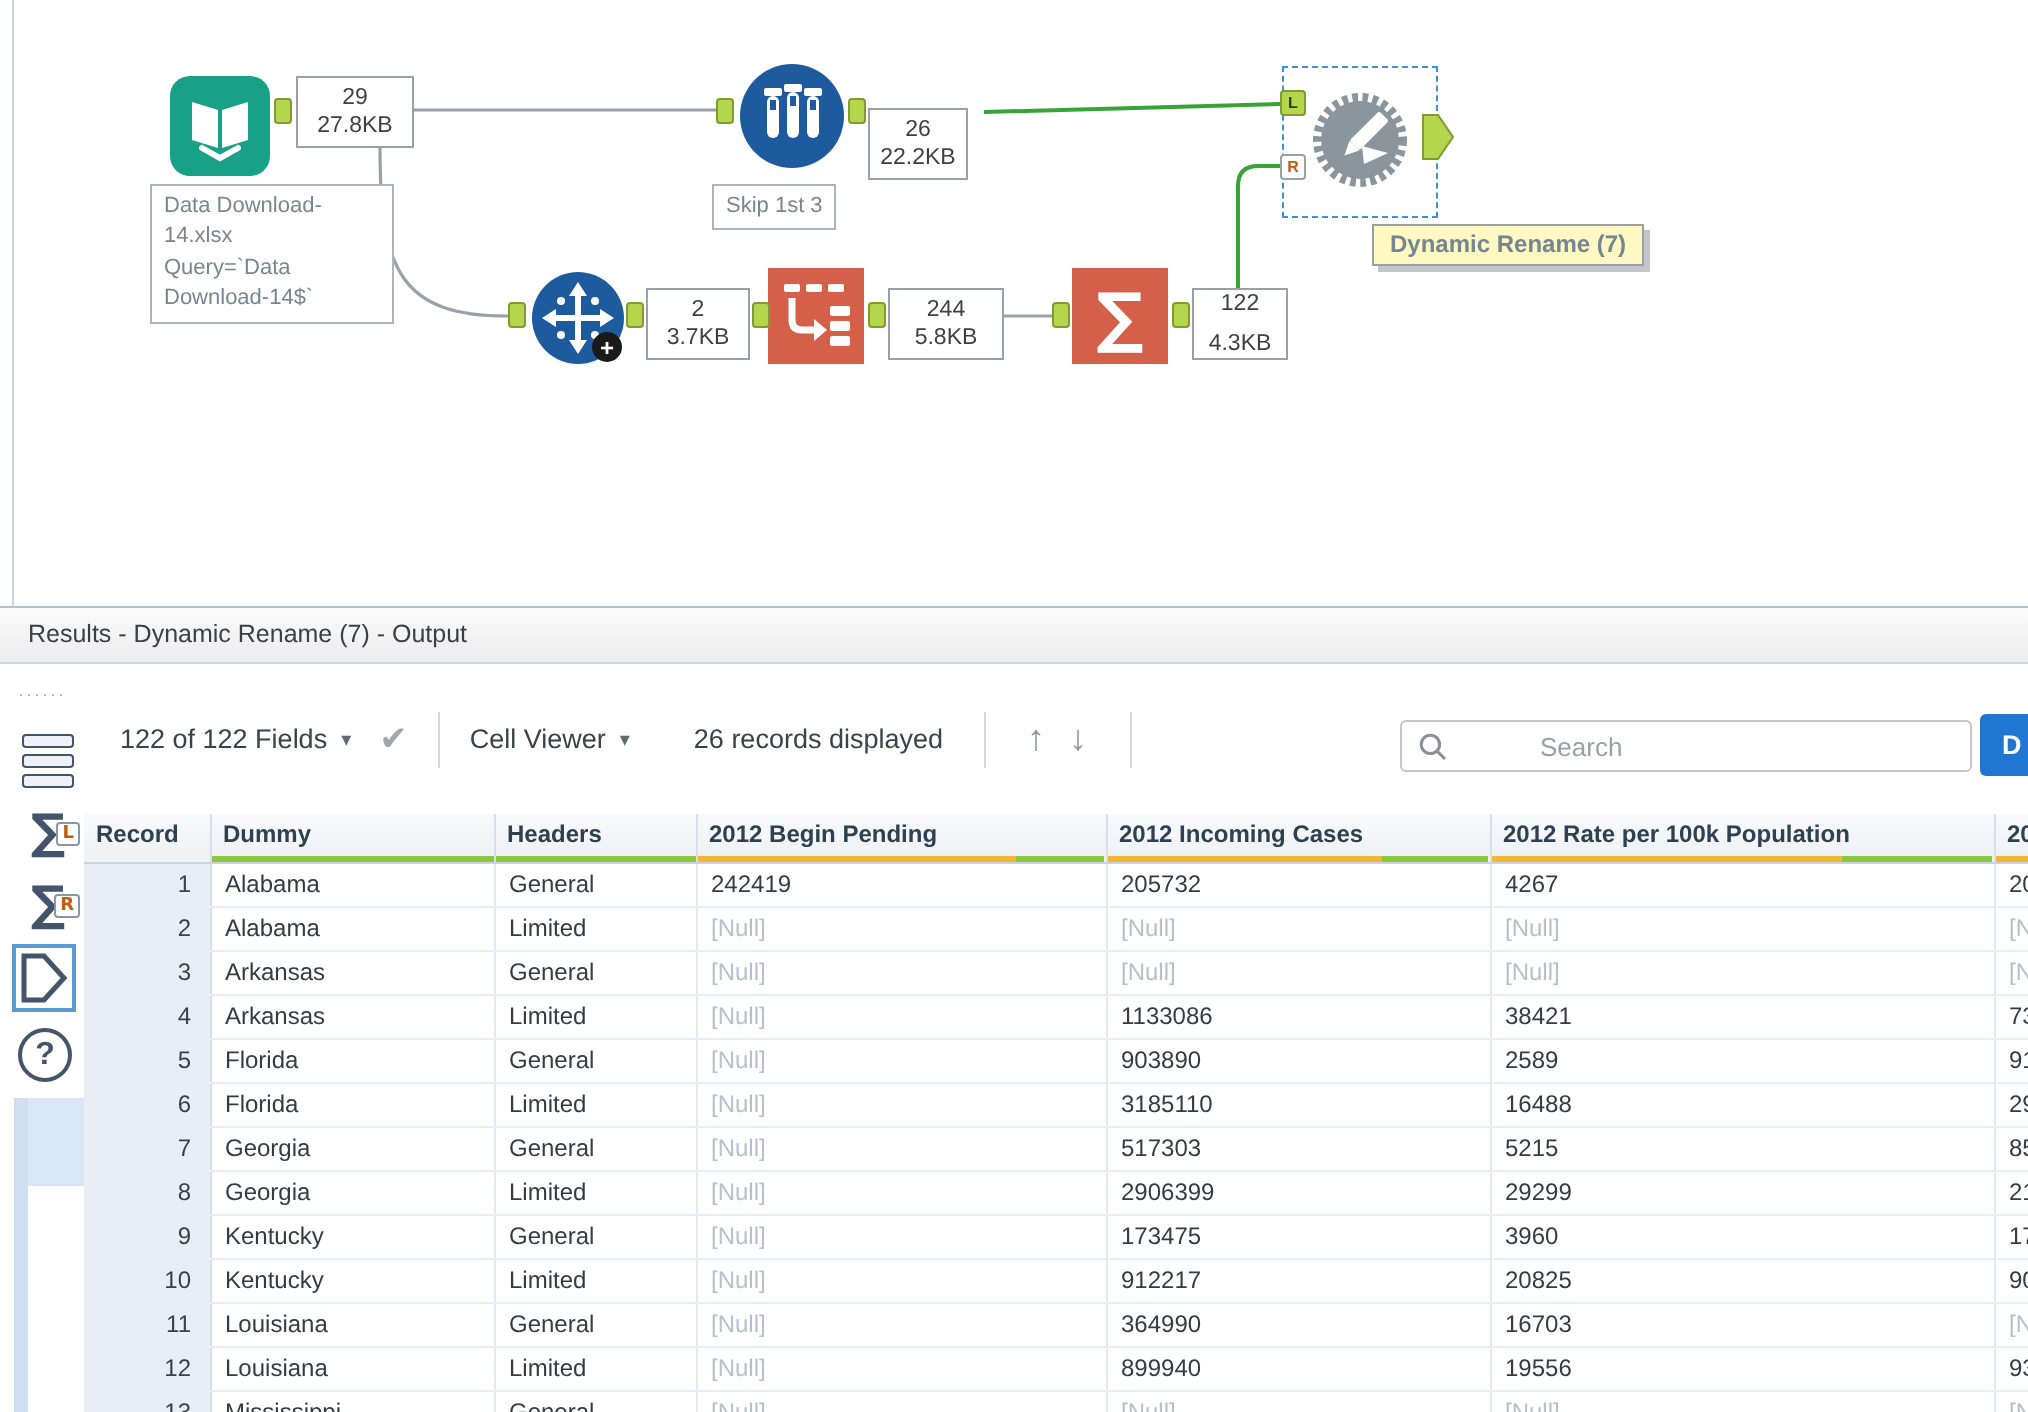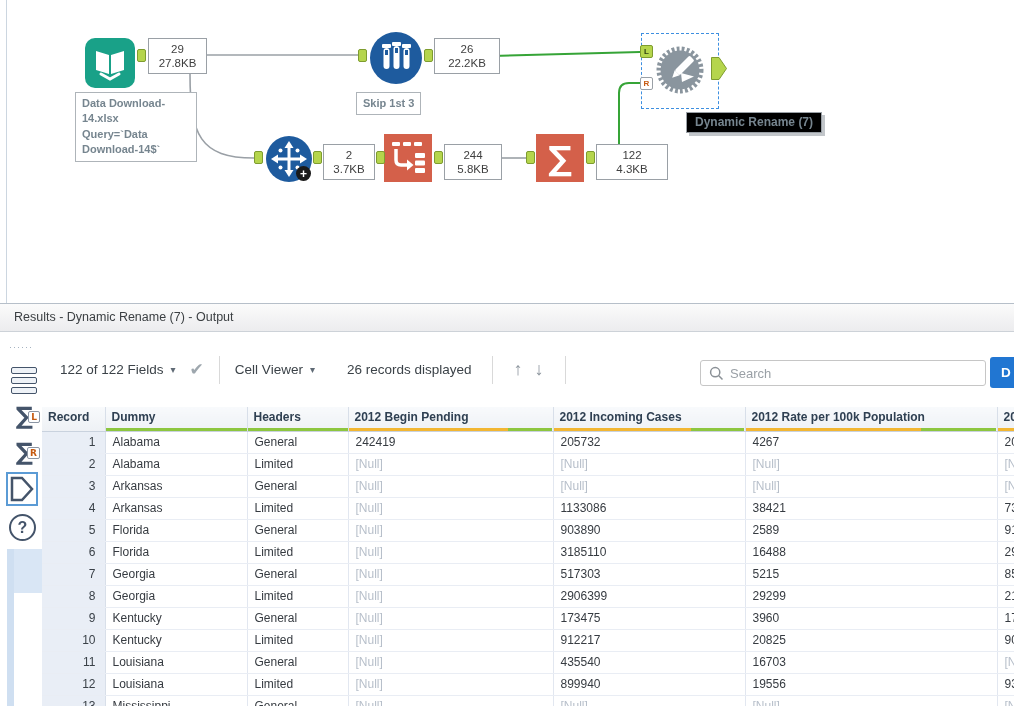--- a/index.html
+++ b/index.html
@@ -13,29 +13,29 @@
   .wires { position:absolute; left:0; top:0; width:1014px; height:303px; }
 
   .tool { position:absolute; }
   .tool-square { width:50px; height:50px; border-radius:10px; display:flex; align-items:center; justify-content:center; }
   .tool-circle { border-radius:50%; display:flex; align-items:center; justify-content:center; }
 
   .anchor { position:absolute; width:9px; height:13px; background:#B5D54C; border:1px solid #7E9C2F; border-radius:2px; }
 
   .countbox { position:absolute; height:36px; background:#fff; border:1px solid #9aa0a6; display:flex; flex-direction:column;
               align-items:center; justify-content:center; font-size:11.5px; color:#404040; line-height:1.25; }
-  .annotation { position:absolute; background:#fff; border:1px solid #aeb4b9; color:#76858F; font-weight:bold;
+  .annotation { position:absolute; background:#fff; border:1px solid #aeb4b9; color:#76858F; font-weight:normal;
                 font-size:11px; line-height:1.4; padding:3px 6px; white-space:pre-line; }
 
   .sel-box { position:absolute; left:641px; top:33px; width:78px; height:76px; border:1.5px dashed #3D8FE0; }
   .io-badge { position:absolute; width:13px; height:13px; font-size:8px; font-weight:bold; display:flex; align-items:center;
               justify-content:center; border-radius:2px; }
   .io-l { left:640px; top:45px; background:#B5D54C; border:1px solid #7E9C2F; color:#2e4012; }
   .io-r { left:640px; top:77px; background:#fff; border:1px solid #9aa0a6; color:#C55A11; }
-  .tool-label { position:absolute; left:686px; top:112px; background:#000000; border:1px solid #9aa0a6; color:#76858F;
+  .tool-label { position:absolute; left:686px; top:112px; background:#fef9c3; border:1px solid #9aa0a6; color:#76858F;
                 font-weight:bold; font-size:12px; padding:2px 8px 3px 8px; box-shadow:3px 3px 0 #c2c6ca; white-space:nowrap; }
   .sigma-glyph { color:#fff; font-size:33px; font-weight:bold; line-height:1; font-family:"DejaVu Sans", sans-serif; }
   .badge-plus { position:absolute; left:296px; top:166px; width:15px; height:15px; border-radius:50%; background:#1a1a1a;
                 color:#fff; font-size:12px; font-weight:bold; display:flex; align-items:center; justify-content:center; line-height:1; }
 
   
   .results { position:absolute; left:0; top:303px; width:1014px; height:403px; border-top:1px solid #b6bfc9; background:#fca5a5; }
   .results-header { height:28px; background:linear-gradient(#fbfbfb,#ececee); border-bottom:1px solid #cdd2d8;
                     font-size:12.5px; color:#3c4043; line-height:27px; padding-left:14px; }
   .results-body { position:relative; height:374px; }
@@ -56,21 +56,21 @@
                color:#44546A; font-weight:bold; font-size:16px; text-align:center; line-height:23px; }
 
   .main { position:absolute; left:42px; top:0; right:0; bottom:0; }
   .toolbar { position:relative; height:75px; background:#fff; display:flex; align-items:center; padding-left:18px;
              font-size:13.5px; color:#3B4248; }
   .caret { font-size:10px; color:#5f6a75; margin-left:7px; }
   .tb-check { color:#9EA7AE; font-size:17px; margin-left:14px; }
   .tb-sep { width:1px; height:28px; background:#d9d9d9; margin:0 15px; }
   .tb-arrow { color:#8C959D; font-size:18px; margin:0 6px; cursor:default; }
   .search-box { position:absolute; left:658px; top:28px; width:286px; height:26px; border:1px solid #c6c6c6; border-radius:3px;
-                background:#fff; display:flex; align-items:center; }
+                background:#fff; display:flex; align-items:center;gap:40px; }
   .search-box svg { margin-left:8px; }
   .search-box input { border:none; outline:none; flex:1; font-size:13px; color:#444; padding:0 6px;
                       font-family:"Liberation Sans", sans-serif; }
   .search-box input::placeholder { color:#9aa0a6; }
   .data-btn { position:absolute; left:948px; top:25px; width:70px; height:31px; background:#2176D2; color:#fff;
               border:none; border-radius:3px; font-size:13.5px; font-weight:bold; text-align:left; padding-left:11px;
               font-family:"Liberation Sans", sans-serif; }
 
   .grid-wrap { position:absolute; left:0; top:75px; right:0; bottom:0; overflow:hidden; }
   table.grid { border-collapse:collapse; table-layout:fixed; width:1075px; }
@@ -129,21 +129,21 @@
         </g>
         <g fill="#1E5B9E">
           <rect x="15" y="18" width="3" height="5"></rect>
             <rect x="25" y="16" width="3" height="5"></rect>
             <rect x="35" y="18" width="3" height="5"></rect>
         </g>
       </svg>
     </div>
     <div class="anchor" style="left:358px; top:49px;"></div>
     <div class="anchor" style="left:424px; top:49px;"></div>
-    <div class="countbox" style="left:434px; top:38px; width:66px;">
+    <div class="countbox" style="left:434px; top:54px; width:50px;">
       <span>26</span>
       <span>22.2KB</span>
     </div>
     <div class="annotation" style="left:356px; top:92px;">Skip 1st 3</div>
 
     <div class="tool tool-circle" style="left:266px; top:136px; width:46px; height:46px; background:#1E5B9E;">
       <svg width="46" height="46" viewBox="0 0 46 46">
         <g stroke="#fff" stroke-width="3" stroke-linecap="round">
           <line x1="23" y1="11" x2="23" y2="35"></line>
             <line x1="11" y1="23" x2="35" y2="23"></line>
@@ -189,21 +189,21 @@
     <div class="countbox" style="left:444px; top:144px; width:58px;">
       <span>244</span>
       <span>5.8KB</span>
     </div>
 
     <div class="tool" style="left:536px; top:134px; width:48px; height:48px; background:#D4604A; display:flex; align-items:center; justify-content:center;">
       <span class="sigma-glyph">∑</span>
     </div>
     <div class="anchor" style="left:526px; top:151px;"></div>
     <div class="anchor" style="left:586px; top:151px;"></div>
-    <div class="countbox" style="left:596px; top:144px; width:72px;">
+    <div class="countbox" style="left:596px; top:144px; width:48px;justify-content:space-between;">
       <span>122</span>
       <span>4.3KB</span>
     </div>
 
     <div class="sel-box"></div>
     <div class="tool" style="left:652px; top:42px;">
       <svg width="56" height="56" viewBox="0 0 56 56">
         <circle cx="28" cy="28" r="21" fill="none" stroke="#8A959E" stroke-width="5" stroke-dasharray="2.8,2.2"></circle>
         <circle cx="28" cy="28" r="19.5" fill="#8A959E"></circle>
         <g transform="rotate(45,28,28)">
@@ -408,21 +408,21 @@
                   <td class="null">[Null]</td>
                   <td>912217</td>
                   <td>20825</td>
                   <td>90</td>
                 </tr>
                 <tr>
                   <td class="rec">11</td>
                   <td>Louisiana</td>
                   <td>General</td>
                   <td class="null">[Null]</td>
-                  <td>435540</td>
+                  <td>364990</td>
                   <td>16703</td>
                   <td class="null">[N</td>
                 </tr>
                 <tr>
                   <td class="rec">12</td>
                   <td>Louisiana</td>
                   <td>Limited</td>
                   <td class="null">[Null]</td>
                   <td>899940</td>
                   <td>19556</td>

